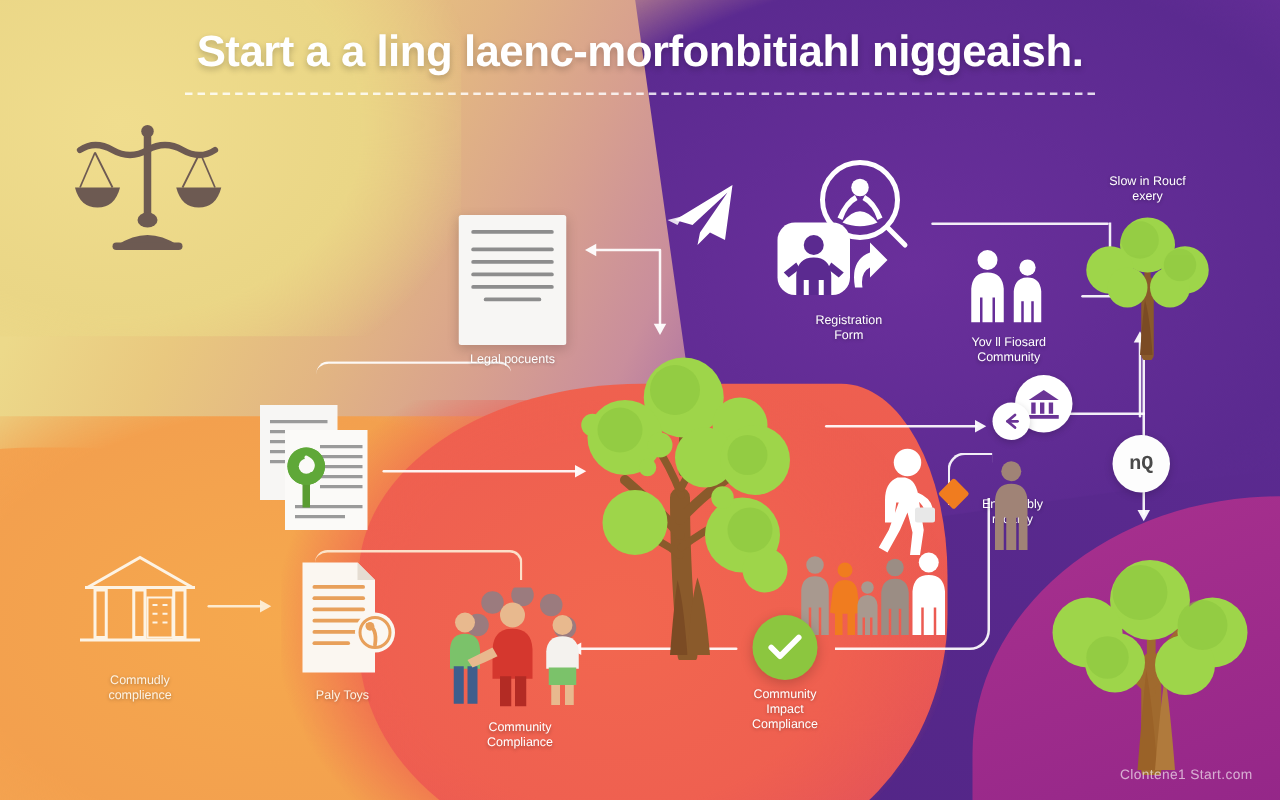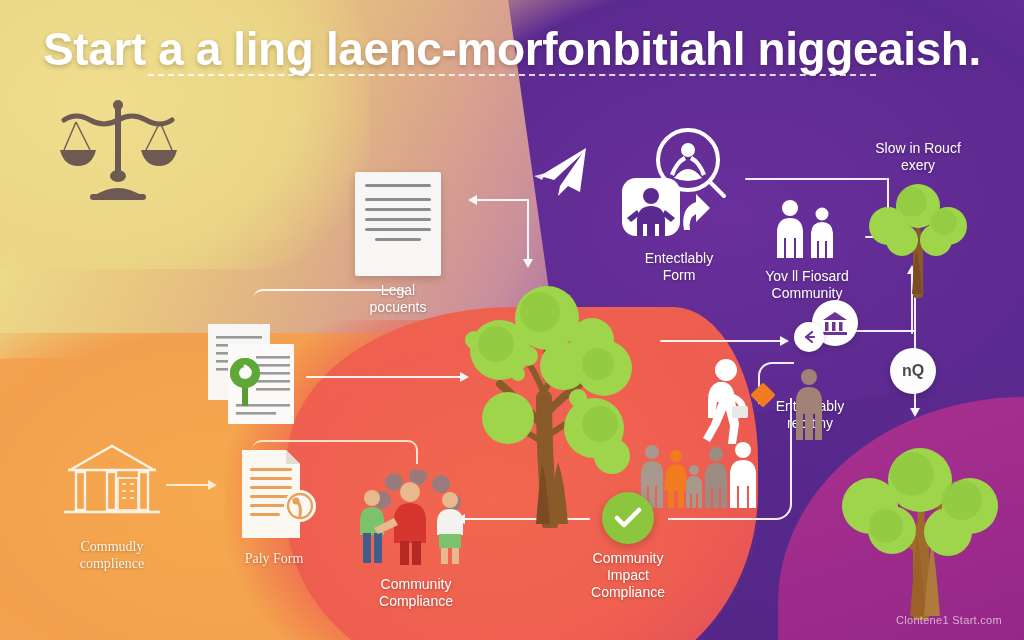--- a/index.html
+++ b/index.html
@@ -57,35 +57,35 @@
     background:linear-gradient(160deg,#a9318e 0%,#99298a 60%,#8d2486 100%);
     border-radius:60% 0 0 0/70% 0 0 0;
   }
   .blob-yellow{
     left:-10%;top:-18%;width:46%;height:60%;
     background:radial-gradient(ellipse at 42% 56%, #f0dd8e 0%, #ead686 50%, rgba(234,214,134,0) 76%);
   }
   
   .title{
     position:absolute;left:0;right:0;top:22px;text-align:center;
-    color:#fff;font-size:46px;font-weight:bold;letter-spacing:-.4px;
+    color:#fff;font-size:35px;font-weight:bold;letter-spacing:-.4px;
     text-shadow:0 2px 5px rgba(0,0,0,.22);
   }
   .title-rule{
     position:absolute;left:148px;top:74px;width:728px;height:0;
     border-top:2px dashed rgba(255,255,255,.82);
   }
   
   .node{position:absolute;text-align:center;}
   .node .cap{
-    color:#fff;font-size:14px;line-height:1.22;margin-top:6px;
+    color:#fff;font-size:10px;line-height:1.22;margin-top:6px;
     text-shadow:0 1px 3px rgba(0,0,0,.3);white-space:pre-line;
   }
   .cap-dark{color:#6d5a52 !important;text-shadow:none !important;}
-  .cap-cream{color:#fdf3e4 !important;font-family:Liberation Serif, serif;}
+  .cap-cream{color:#fdf3e4 !important;}
   
   .doc{
     background:#f7f6f4;border-radius:2px;
     box-shadow:0 3px 9px rgba(0,0,0,.17);
     position:relative;overflow:hidden;
   }
   .doc .ln{height:3px;background:#8d8d8d;border-radius:2px;margin:0 auto;}
   .hline{position:absolute;height:2px;background:rgba(255,255,255,.92);border-radius:2px;}
   .vline{position:absolute;width:2px;background:rgba(255,255,255,.92);border-radius:2px;}
   .hline-dark{background:rgba(253,238,214,.95);}
@@ -186,21 +186,21 @@
       <line x1="104" y1="26" x2="116" y2="54" stroke="#6d5a52" stroke-width="1.4"></line>
       <path d="M85 54 H121 Q117 70 103 70 Q89 70 85 54 Z" fill="#6d5a52"></path>
       <ellipse cx="62" cy="80" rx="8" ry="6" fill="#6d5a52"></ellipse>
       <path d="M38 100 Q62 84 86 100 Z" fill="#6d5a52"></path>
       <rect x="34" y="98" width="56" height="6" rx="3" fill="#6d5a52"></rect>
     </svg>
     <div class="cap cap-dark"></div>
   </div>
 
 
-  <div class="node" style="left:352px;top:172px;width:92px;">
+  <div class="node" style="left:364px;top:172px;width:92px;">
     <div class="doc" style="width:86px;height:92px;margin:0 auto;padding-top:12px;">
       <div class="ln" style="width:66px;"></div>
       <div class="ln" style="width:66px;margin-top:11px;"></div>
       <div class="ln" style="width:66px;margin-top:7px;"></div>
       <div class="ln" style="width:66px;margin-top:7px;"></div>
       <div class="ln" style="width:66px;margin-top:7px;"></div>
       <div class="ln" style="width:46px;margin-top:7px;"></div>
     </div>
     <div class="cap">Legal pocuents</div>
   </div>
@@ -296,21 +296,21 @@
       </g>
       <rect x="10" y="54" width="58" height="58" rx="14" fill="#ffffff"></rect>
       <g fill="#5b2a90">
         <circle cx="39" cy="72" r="8"></circle>
         <path d="M39 82 q-13 0 -14 14 l0 16 h6 l0 -12 h4 l0 12 h8 l0 -12 h4 l0 12 h6 l0 -16 q-1 -14 -14 -14 Z"></path>
         <path d="M25 86 l-10 8 l4 4 l9 -7 Z"></path>
         <path d="M53 86 l10 8 l-4 4 l-9 -7 Z"></path>
       </g>
       <path d="M72 106 q-4 -22 12 -28 l0 -8 l14 14 l-14 14 l0 -8 q-8 4 -6 16 Z" fill="#ffffff"></path>
     </svg>
-    <div class="cap">Entectlably
+    <div class="cap">Registration
 Form</div>
   </div>
 
   <div class="node" style="left:748px;top:196px;width:118px;">
     <svg width="118" height="62" viewBox="0 0 118 62">
       <g fill="#ffffff">
         <circle cx="42" cy="12" r="8"></circle>
         <path d="M42 22 q-12 0 -13 13 l0 27 h7 l0 -20 h2 l0 20 h8 l0 -20 h2 l0 20 h7 l0 -27 q-1 -13 -13 -13 Z"></path>
         <circle cx="74" cy="18" r="6.5"></circle>
         <path d="M74 26 q-10 0 -11 11 l0 25 h6 l0 -17 h2 l0 17 h6 l0 -17 h2 l0 17 h6 l0 -25 q-1 -11 -11 -11 Z"></path>
@@ -411,21 +411,21 @@
         <circle cx="76" cy="14" r="7"></circle>
         <path d="M76 23 q-10 0 -11 11 l0 34 h6 l0 -21 h2 l0 21 h6 l0 -21 h2 l0 21 h6 l0 -34 q-1 -11 -11 -11 Z"></path>
       </g>
       <g fill="#ffffff">
         <circle cx="103" cy="10" r="8"></circle>
         <path d="M103 20 q-12 0 -13 13 l0 35 h7 l0 -22 h2 l0 22 h8 l0 -22 h2 l0 22 h7 l0 -35 q-1 -13 -13 -13 Z"></path>
       </g>
     </svg>
   </div>
 
-  <div class="node" style="left:890px;top:348px;width:46px;">
+  <div class="node" style="left:890px;top:348px;width:46px;font-family:Liberation Mono, monospace;">
     <div class="nq-bubble">
       <span>nQ</span>
     </div>
   </div>
 
   <div class="node" style="left:836px;top:442px;width:170px;">
     <svg width="170" height="178" viewBox="0 0 170 178">
       <g stroke="#a06a2e" fill="none" stroke-linecap="round">
         <path d="M85 174 L85 88" stroke-width="16"></path>
         <path d="M85 112 L52 80" stroke-width="7"></path>
@@ -485,21 +485,21 @@
         <rect x="30" y="38" width="42" height="3" rx="1.5"></rect>
         <rect x="30" y="47" width="42" height="3" rx="1.5"></rect>
         <rect x="30" y="56" width="42" height="3" rx="1.5"></rect>
         <rect x="30" y="65" width="30" height="3" rx="1.5"></rect>
       </g>
       <circle cx="80" cy="58" r="16" fill="#fbf7f1"></circle>
       <circle cx="80" cy="58" r="12" fill="none" stroke="#e8a05a" stroke-width="2.4"></circle>
       <path d="M74 52 q8 2 6 16" stroke="#e8a05a" stroke-width="3" fill="none" stroke-linecap="round"></path>
       <circle cx="76" cy="53" r="3.5" fill="#e8a05a"></circle>
     </svg>
-    <div class="cap cap-cream">Paly Form</div>
+    <div class="cap cap-cream">Paly Toys</div>
   </div>
 
   <div class="node" style="left:346px;top:470px;width:140px;">
     <svg width="140" height="96" viewBox="0 0 140 96">
       <g fill="#8c7f86" opacity=".85">
         <circle cx="48" cy="12" r="9"></circle>
         <circle cx="72" cy="6" r="9"></circle>
         <circle cx="95" cy="14" r="9"></circle>
         <circle cx="36" cy="30" r="9"></circle>
         <circle cx="106" cy="32" r="9"></circle>

